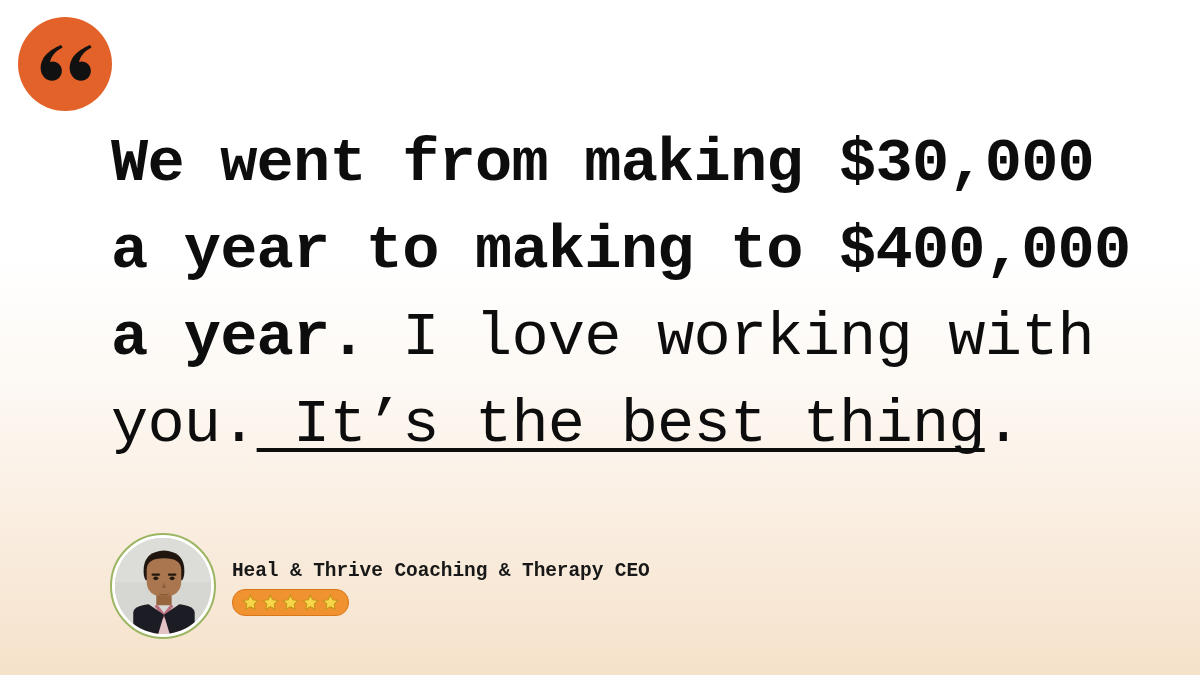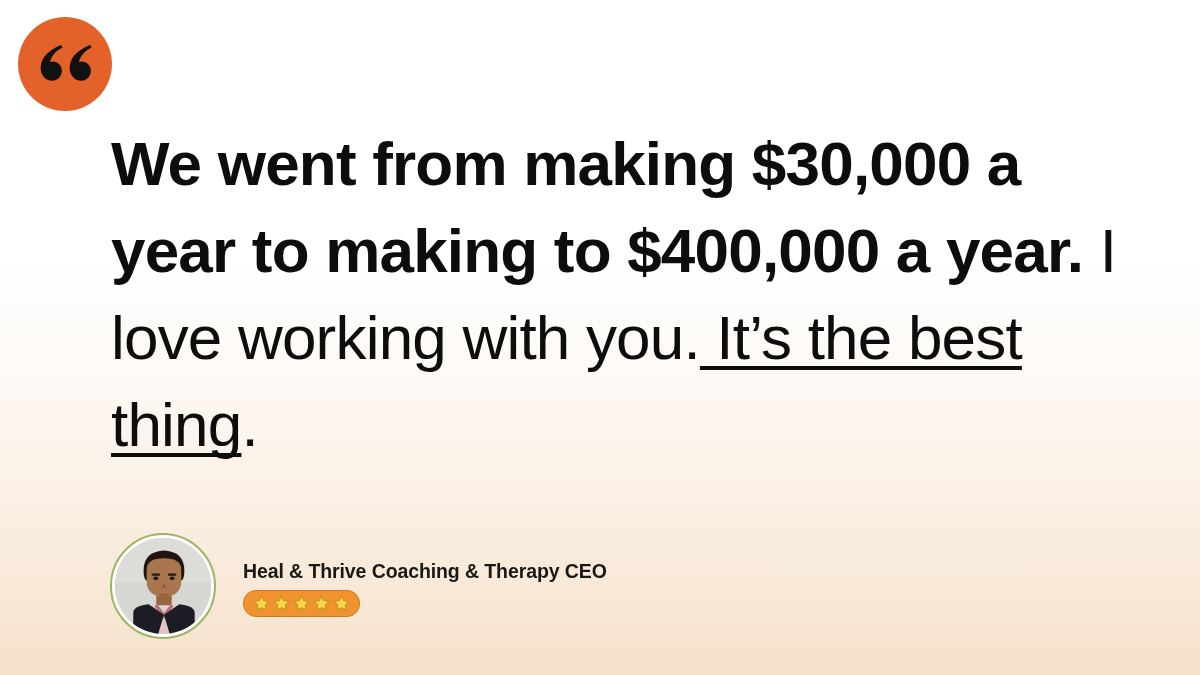--- a/index.html
+++ b/index.html
@@ -21,20 +21,21 @@
     height:675px;
     background:
       linear-gradient(to bottom,
         #ffffff 0%,
         #ffffff 38%,
         #fdf9f4 56%,
         #fbf1e6 72%,
         #f8e9d8 86%,
         #f5e2ca 100%);
     overflow:hidden;
+    font-family:Liberation Mono, monospace;
   }
 
   
   .quote-badge {
     position:absolute;
     left:18px;
     top:17px;
     width:94px;
     height:94px;
     border-radius:50%;
@@ -65,21 +66,21 @@
     text-decoration-skip-ink:none;
   }
 
   
   .attribution {
     position:absolute;
     left:110px;
     top:533px;
     display:flex;
     align-items:center;
-    gap:27px;
+    gap:16px;
     justify-content:flex-end;
   }
 
   .avatar {
     width:106px;
     height:106px;
     border-radius:50%;
     border:2px solid #9cb563;
     padding:3px;
     background:#ffffff;

